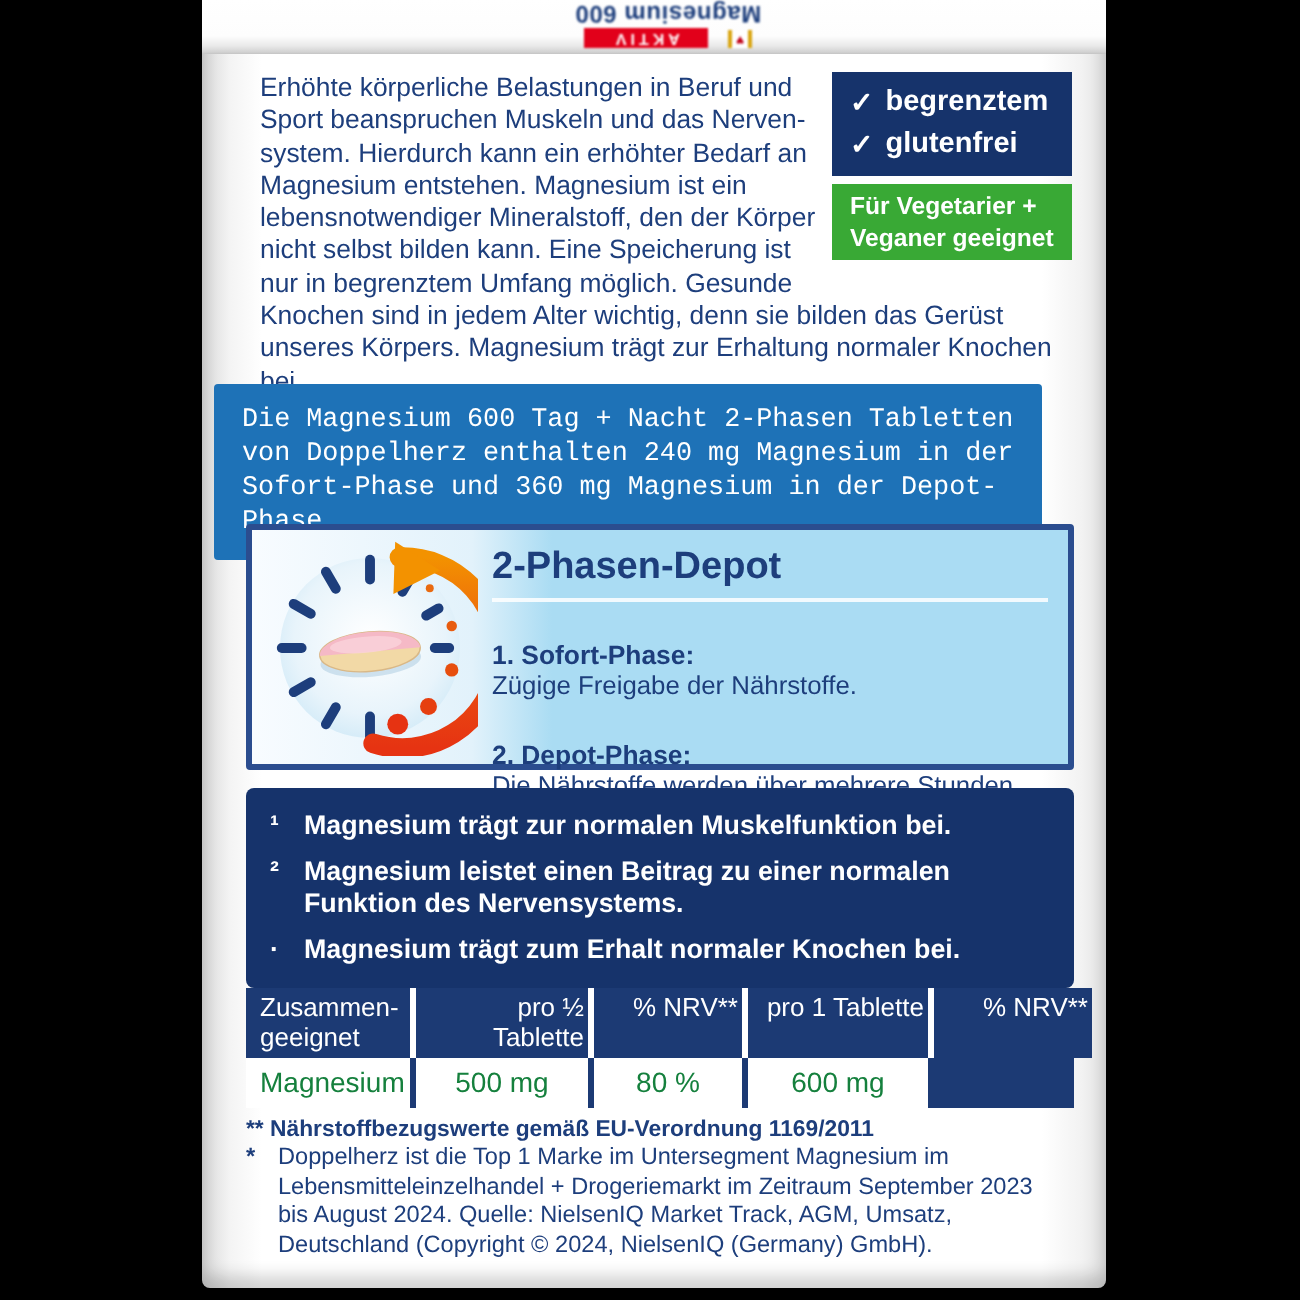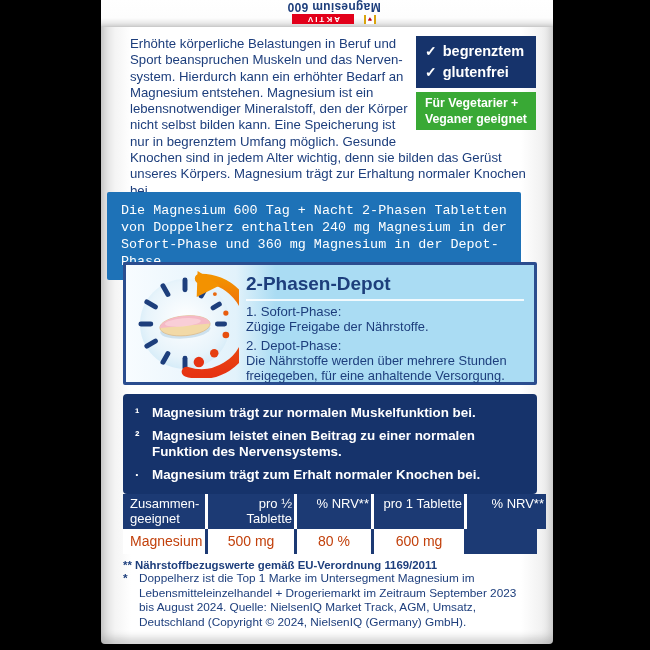--- a/index.html
+++ b/index.html
@@ -36,38 +36,38 @@
              background:#1e72b7;color:#fff;border-radius:2px;
              padding:10px 14px;font-size:13.4px;line-height:17px;font-family:Liberation Mono, monospace;}
   
   .phase{position:absolute;left:22px;top:262px;width:408px;height:117px;
          border:3px solid #2b4d8f;border-radius:2px;display:flex;
          background:linear-gradient(90deg,#f8fcff 0,#e2f2fb 110px,#aadcf3 150px,#aadcf3 100%);}
   .clock-cell{width:118px;display:flex;align-items:center;justify-content:center;}
   .phase-text{flex:1;padding:7px 10px 6px 2px;color:#1d3e7c;}
   .phase-title{font-size:19px;font-weight:bold;margin:1px 0 3px;
                border-bottom:2px solid rgba(255,255,255,.85);padding-bottom:4px;}
-  .sub-title{font-size:13.2px;font-weight:normal;margin-top:3px;line-height:15px;}
+  .sub-title{font-size:13.2px;font-weight:bold;margin-top:19px;line-height:15px;}
   .sub-body{font-size:12.9px;line-height:15.5px;}
   
   .claims{position:absolute;left:22px;top:394px;width:390px;background:#16336b;
           border-radius:4px;padding:11px 12px 11px 12px;color:#fff;}
   .claim{display:grid;grid-template-columns:15px 1fr;column-gap:2px;
          font-size:13.4px;font-weight:bold;line-height:16.5px;margin-bottom:6px;}
   .claim:last-child{margin-bottom:0;}
   .claim-marker{text-align:left;}
   
   .comp{position:absolute;left:22px;top:494px;width:414px;}
   .t-head{display:grid;grid-template-columns:82px 86px 74px 90px 79px;gap:3px;}
   .t-head div{background:#1c3a74;color:#fff;font-size:13px;line-height:14.5px;
               padding:3px 2px;text-align:right;}
   .t-head div:first-child{text-align:left;padding-left:7px;}
   .t-row{display:grid;grid-template-columns:82px 86px 74px 90px 79px;gap:3px;
          background:#1c3a74;margin-top:0;}
-  .t-row div{background:#fff;color:#c2410c;font-size:14px;line-height:25px;
+  .t-row div{background:#fff;color:#15803d;font-size:14px;line-height:25px;
              height:25px;text-align:center;}
   .t-row div:first-child{text-align:left;padding-left:7px;}
   .t-note{margin-top:5px;color:#1d3e7c;font-size:11.4px;font-weight:bold;}
   
   .bottom-note{position:absolute;left:22px;top:571px;width:400px;color:#1d3e7c;
                display:grid;grid-template-columns:16px 1fr;font-size:11.8px;
                line-height:14.6px;hyphens:manual;}
   .fn-marker{font-weight:bold;}
 </style>
 </head>

